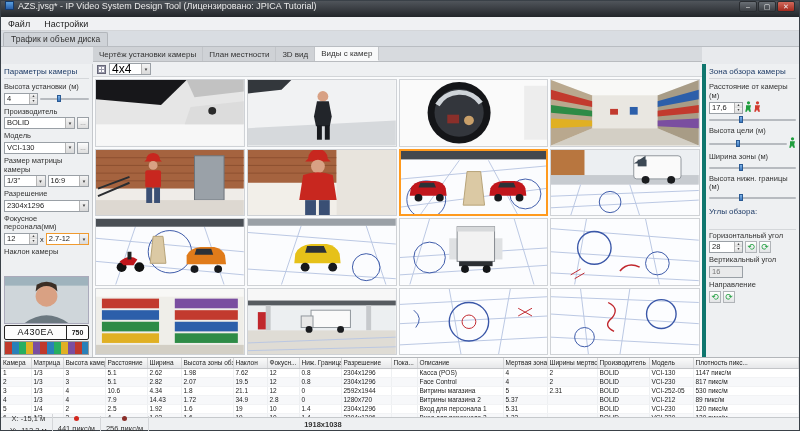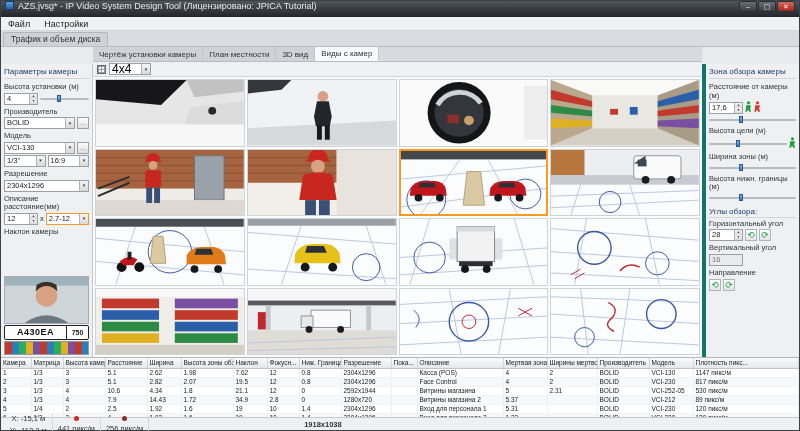--- a/index.html
+++ b/index.html
@@ -40,27 +40,27 @@
   .spin .txt { flex:1; padding:0 2px; font-size:7.5px; line-height:10px; overflow:hidden; }
   .spin.dis { background:#e9eaeb; color:#777; }
   .spinbtns { display:flex; flex-direction:column; width:8px; border-left:1px solid #b5b5b5; }
   .spinbtns span { flex:1; font-size:3.5px; line-height:5px; text-align:center; background:linear-gradient(#f4f4f4,#d9d9d9); color:#444; }
   .sqbtn { width:12px; height:12px; border:1px solid #9aa0a6; background:linear-gradient(#fdfdfd,#dedede); font-size:6px; line-height:10px; text-align:center; color:#333; flex:0 0 12px; }
   .slider { flex:1; height:9px; position:relative; min-width:14px; }
   .slider .track { position:absolute; left:0; right:0; top:4px; height:2px; background:#b7bbc0; border-radius:1px; }
   .slider .thumb { position:absolute; left:35%; top:1px; width:4px; height:7px; background:linear-gradient(#7fb3e8,#3c79c0); border:1px solid #2a5a94; }
   .personicon { flex:0 0 auto; }
   .rotbtn { width:12px; height:12px; flex:0 0 12px; border:1px solid #b0b4b8; background:linear-gradient(#fff,#e2e4e6); color:#1f9e3e; font-size:9px; line-height:10px; text-align:center; }
-  .sep-title { margin-top:4px; font-size:8px; color:#1d3a66; border-bottom:1px solid #d4d7da; padding-bottom:1px; }
+  .sep-title { margin-top:4px; font-size:8px; color:#1d3a66; border-bottom:1px solid #d4d7da; padding-bottom:13px; }
 
   
   .photo { margin-top:auto; height:48px; position:relative; border:1px solid #aab; overflow:hidden; }
   .photo svg { display:block; width:100%; height:100%; }
   .plate { height:15px; margin-top:1px; background:#fdfdfd; border:1px solid #222; border-radius:2px; display:flex; align-items:stretch; overflow:hidden; }
-  .plate .main { flex:1; font-size:9px; font-weight:bold; color:#111; text-align:center; line-height:13px; letter-spacing:0.5px; }
+  .plate .main { flex:1; font-size:9px; font-weight:normal; color:#111; text-align:center; line-height:13px; letter-spacing:0.5px; }
   .plate .region { width:22px; border-left:1px solid #222; font-size:7px; font-weight:bold; text-align:center; line-height:13px; }
   .storestrip { height:14px; margin-top:1px; background:repeating-linear-gradient(90deg,#c0392b 0 7px,#2980b9 7px 14px,#27ae60 14px 21px,#e0b023 21px 28px,#7a4ea0 28px 35px); border:1px solid #999; }
 
   
   .center { flex:1; display:flex; flex-direction:column; min-width:0; background:#4d7c0f; }
   .ctabs { height:15px; flex:0 0 15px; display:flex; background:#d7dade; border-bottom:1px solid #b9bcc0; font-size:8px; }
   .ctab { padding:0 6px; display:flex; align-items:center; border-right:1px solid #c2c5c9; background:#cfd2d6; color:#333; white-space:nowrap; }
   .ctab.active { background:#f8f9fa; border-bottom:1px solid #f8f9fa; }
   .ctoolbar { height:15px; flex:0 0 15px; background:#eef0f2; border-bottom:1px solid #d2d5d8; display:flex; align-items:center; gap:3px; padding:0 4px; font-size:8px; }
   .gridicon { width:9px; height:9px; border:1px solid #667; background:
@@ -143,40 +143,41 @@
 
       <div class="lbl">Модель</div>
       <div class="irow">
         <div class="combo">
           <span class="txt">VCI-130</span>
           <span class="dd">▼</span>
         </div>
         <span class="sqbtn">…</span>
       </div>
 
+      <div class="lbl">Размер матрицы камеры</div>
       <div class="irow">
         <div class="combo">
           <span class="txt">1/3"</span>
           <span class="dd">▼</span>
         </div>
         <div class="combo">
           <span class="txt">16:9</span>
           <span class="dd">▼</span>
         </div>
       </div>
 
       <div class="lbl">Разрешение</div>
       <div class="irow">
         <div class="combo">
           <span class="txt">2304x1296</span>
           <span class="dd">▼</span>
         </div>
       </div>
 
-      <div class="lbl">Описание расстояние(мм)</div>
+      <div class="lbl">Фокусное персонала(мм)</div>
       <div class="irow">
         <div class="spin">
           <span class="txt">12</span>
           <span class="spinbtns">
               <span>▲</span>
               <span>▼</span>
             </span>
         </div>
         <span>x</span>
         <div class="combo hl">

